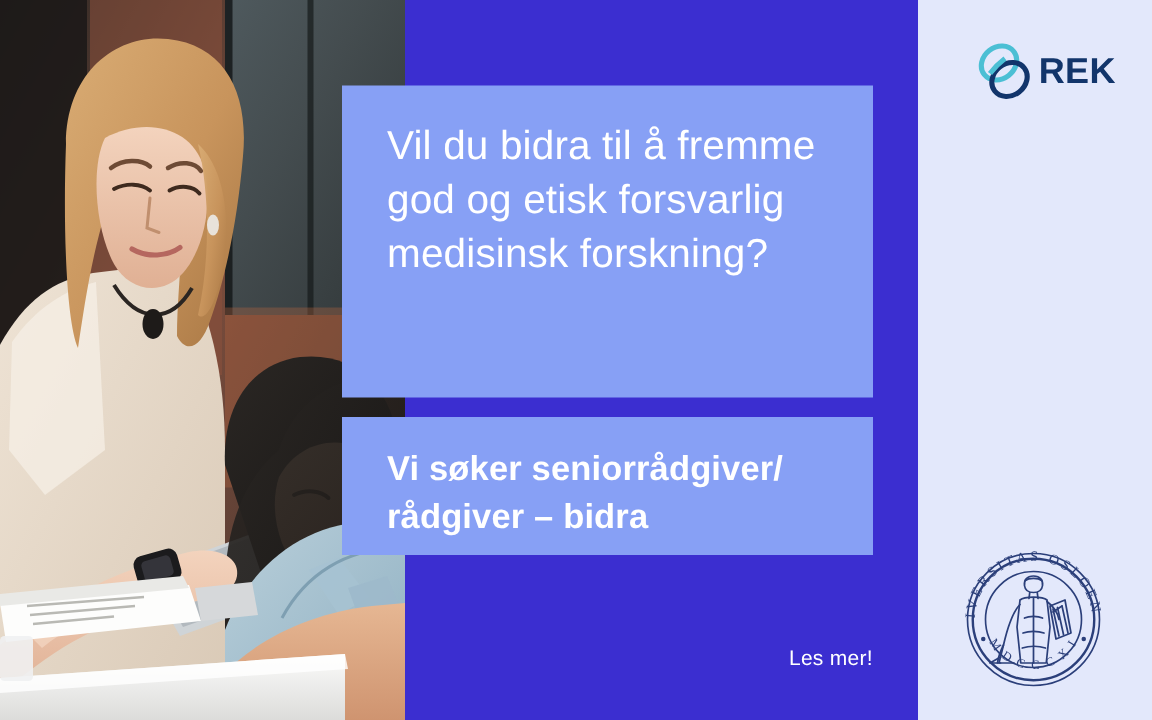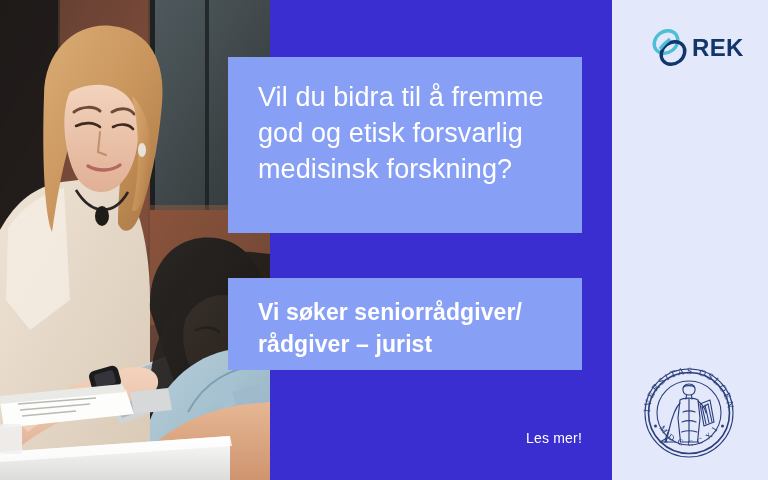--- a/index.html
+++ b/index.html
@@ -15,41 +15,41 @@
 
   
   .purple-panel{position:absolute;left:236px;top:0;width:376px;height:480px;background:#3b2ed0;}
 
   
   .photo{position:absolute;left:0;top:0;width:270px;height:480px;overflow:hidden;background:#23211f;}
   .photo-svg{display:block;width:270px;height:480px;}
 
   
   .card{position:absolute;background:#87a0f5;box-sizing:border-box;}
-  .card-headline{left:228px;top:57px;width:354px;height:176px;padding:22px 26px 0 30px;}
+  .card-headline{left:228px;top:57px;width:354px;height:208px;padding:22px 26px 0 30px;}
   .card-role{left:228px;top:278px;width:354px;height:92px;padding:18px 26px 0 30px;}
 
   .headline-text{
     color:#ffffff;font-size:27px;line-height:36px;font-weight:400;
     letter-spacing:0.1px;white-space:pre-line;
   }
   .role-text{
     color:#ffffff;font-size:23px;line-height:32px;font-weight:bold;
     letter-spacing:0.1px;white-space:pre-line;
   }
 
   
   .les-mer{
     position:absolute;left:470px;top:430px;width:112px;
     text-align:right;color:#ffffff;font-size:14px;font-weight:normal;
     letter-spacing:0.2px;text-decoration:none;cursor:pointer;
   }
 
   
-  .rek-logo{position:absolute;left:648px;top:26px;width:96px;height:44px;display:flex;align-items:center;}
+  .rek-logo{position:absolute;left:648px;top:26px;width:96px;height:44px;display:flex;align-items:center;justify-content:flex-end;}
   .rek-mark{width:46px;height:42px;flex:0 0 auto;}
   .rek-word{
     color:#12356b;font-size:24px;font-weight:bold;letter-spacing:0.3px;
     margin-left:-2px;line-height:1;
   }
 
   
   .uio-seal{position:absolute;left:636px;top:360px;width:106px;height:106px;}
 </style>
 </head>
@@ -176,21 +176,21 @@
   </div>
 
   <div class="card card-headline">
     <div class="headline-text">Vil du bidra til å fremme
 god og etisk forsvarlig
 medisinsk forskning?</div>
   </div>
 
   <div class="card card-role">
     <div class="role-text">Vi søker seniorrådgiver/
-rådgiver – jurist</div>
+rådgiver – bidra</div>
   </div>
 
   <a class="les-mer" href="#">Les mer!</a>
 
   <div class="rek-logo">
     <svg class="rek-mark" viewBox="0 0 46 42">
       <ellipse cx="18" cy="15" rx="12.5" ry="10.5" transform="rotate(-38 18 15)" fill="none" stroke="#4bbfd4" stroke-width="3.4"></ellipse>
       <ellipse cx="25" cy="26" rx="12.5" ry="10.5" transform="rotate(-38 25 26)" fill="none" stroke="#12356b" stroke-width="3.4"></ellipse>
       <path d="M12 22 C15 18 18 15 22 12" fill="none" stroke="#4bbfd4" stroke-width="3.4"></path>
     </svg>

